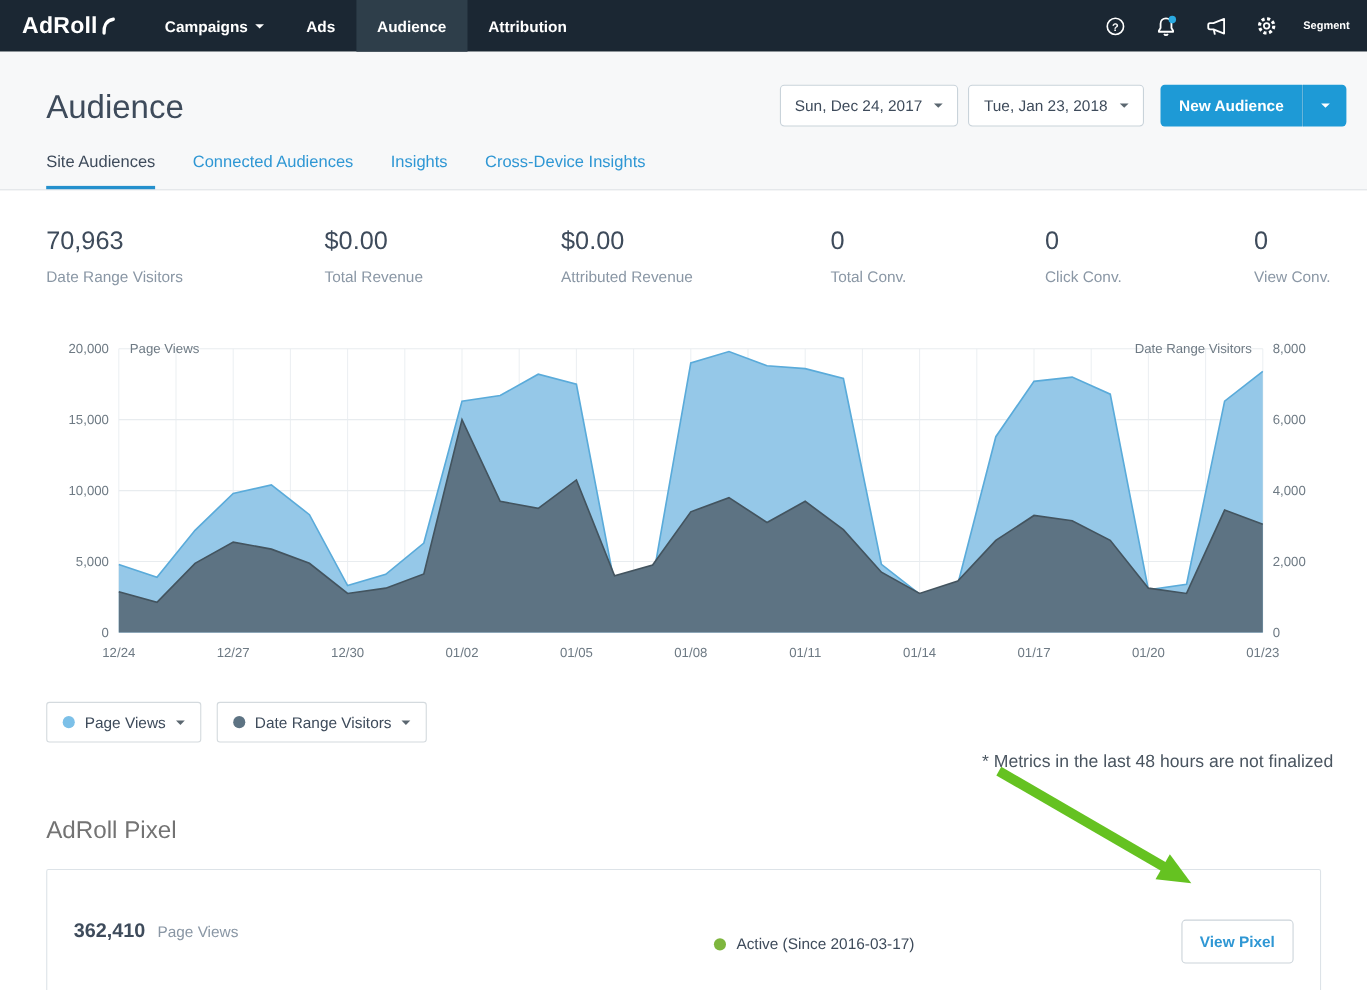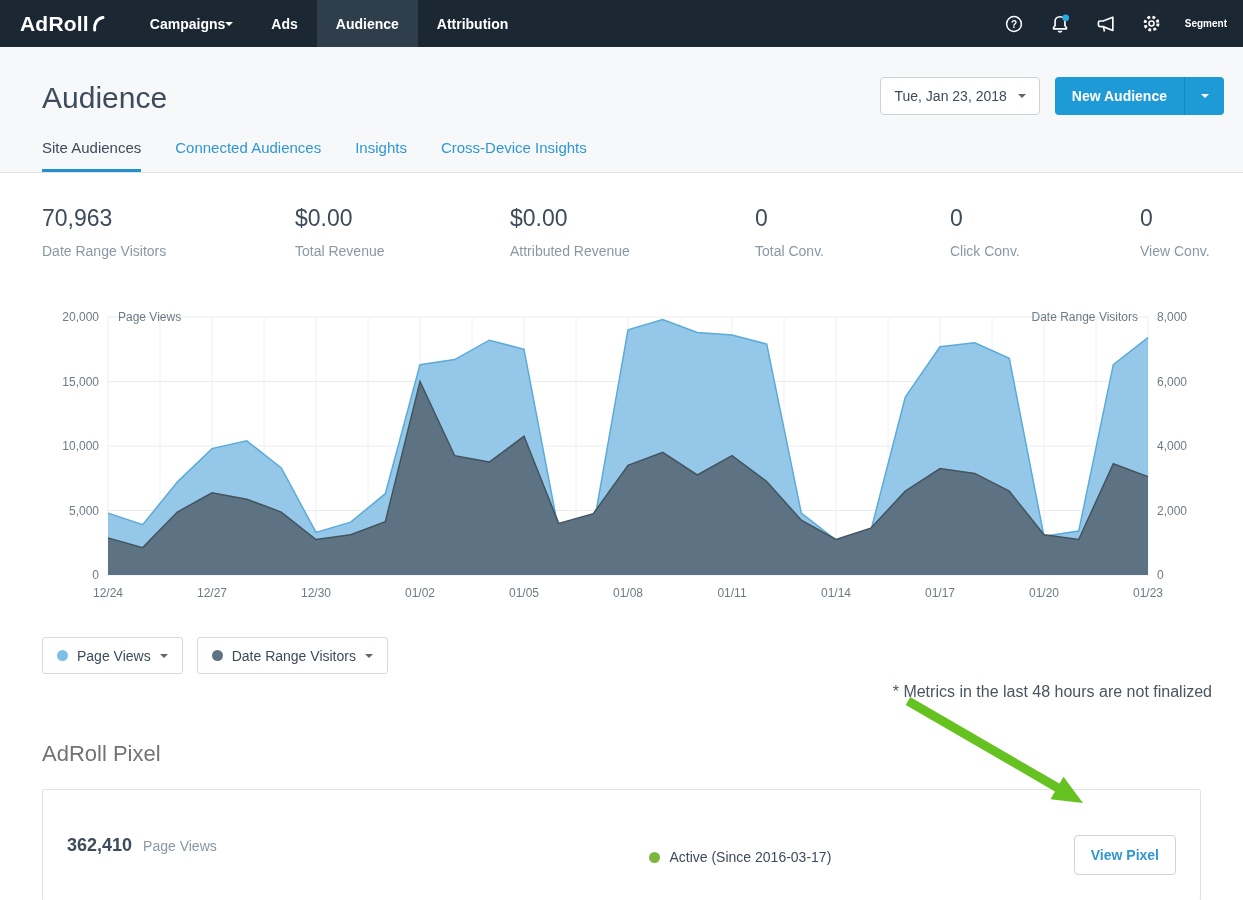--- a/index.html
+++ b/index.html
@@ -5,21 +5,21 @@
   * { box-sizing: border-box; }
   html,body { margin:0; padding:0; }
   body {
     width:1243px; height:900px; position:relative; overflow:hidden;
     background:#ffffff; font-family:"Liberation Sans", sans-serif; color:#3e4b5b;
   }
   
   .navbar { height:47px; background:#1b2733; display:flex; align-items:stretch; color:#fff; }
   .logo { display:flex; align-items:center; padding:0 12px 0 20px; gap:3px; font-size:21px; font-weight:bold; letter-spacing:.2px; cursor:pointer;text-align:center; }
   .main-nav { display:flex; margin-left:14px; }
-  .nav-item { display:flex; align-items:center; padding:0 19px; font-size:14px; font-weight:600; cursor:pointer; }
+  .nav-item { display:flex; align-items:center; gap:7px; padding:0 19px; font-size:14px; font-weight:600; cursor:pointer; }
   .nav-item.active { background:#2e3e4a; }
   .nav-right { margin-left:auto; display:flex; align-items:center; padding-right:16px; }
   .icon-btn { width:46px; height:47px; display:flex; align-items:center; justify-content:center; position:relative; cursor:pointer; }
   .segment { font-size:10px; font-weight:600; margin-left:10px; cursor:pointer; }
   .tri { width:0; height:0; border-left:4px solid transparent; border-right:4px solid transparent; border-top:4px solid #fff; display:inline-block; }
   .tri.dark { border-top-color:#5b6770; }
   
   .header { background:#f7f8f9; border-bottom:1px solid #e0e4e8; padding-top:24px; }
   .header-top { display:flex; align-items:flex-start; padding:0 19px 0 42px; }
   .page-title { margin:10px 0 0; font-size:30px; font-weight:400; color:#3e4b5b; }
@@ -109,20 +109,24 @@
         </svg>
     </div>
     <span class="segment">Segment</span>
   </div>
 </div>
 
 <div class="header">
   <div class="header-top">
     <h1 class="page-title">Audience</h1>
     <div class="header-controls">
+      <button class="date-btn">
+        <span>Sun, Dec 24, 2017</span>
+        <span class="tri dark"></span>
+      </button>
       <button class="date-btn">
         <span>Tue, Jan 23, 2018</span>
         <span class="tri dark"></span>
       </button>
       <div class="split-btn">
         <button class="btn-primary">New Audience</button>
         <button class="btn-caret">
           <span class="tri"></span>
         </button>
       </div>

